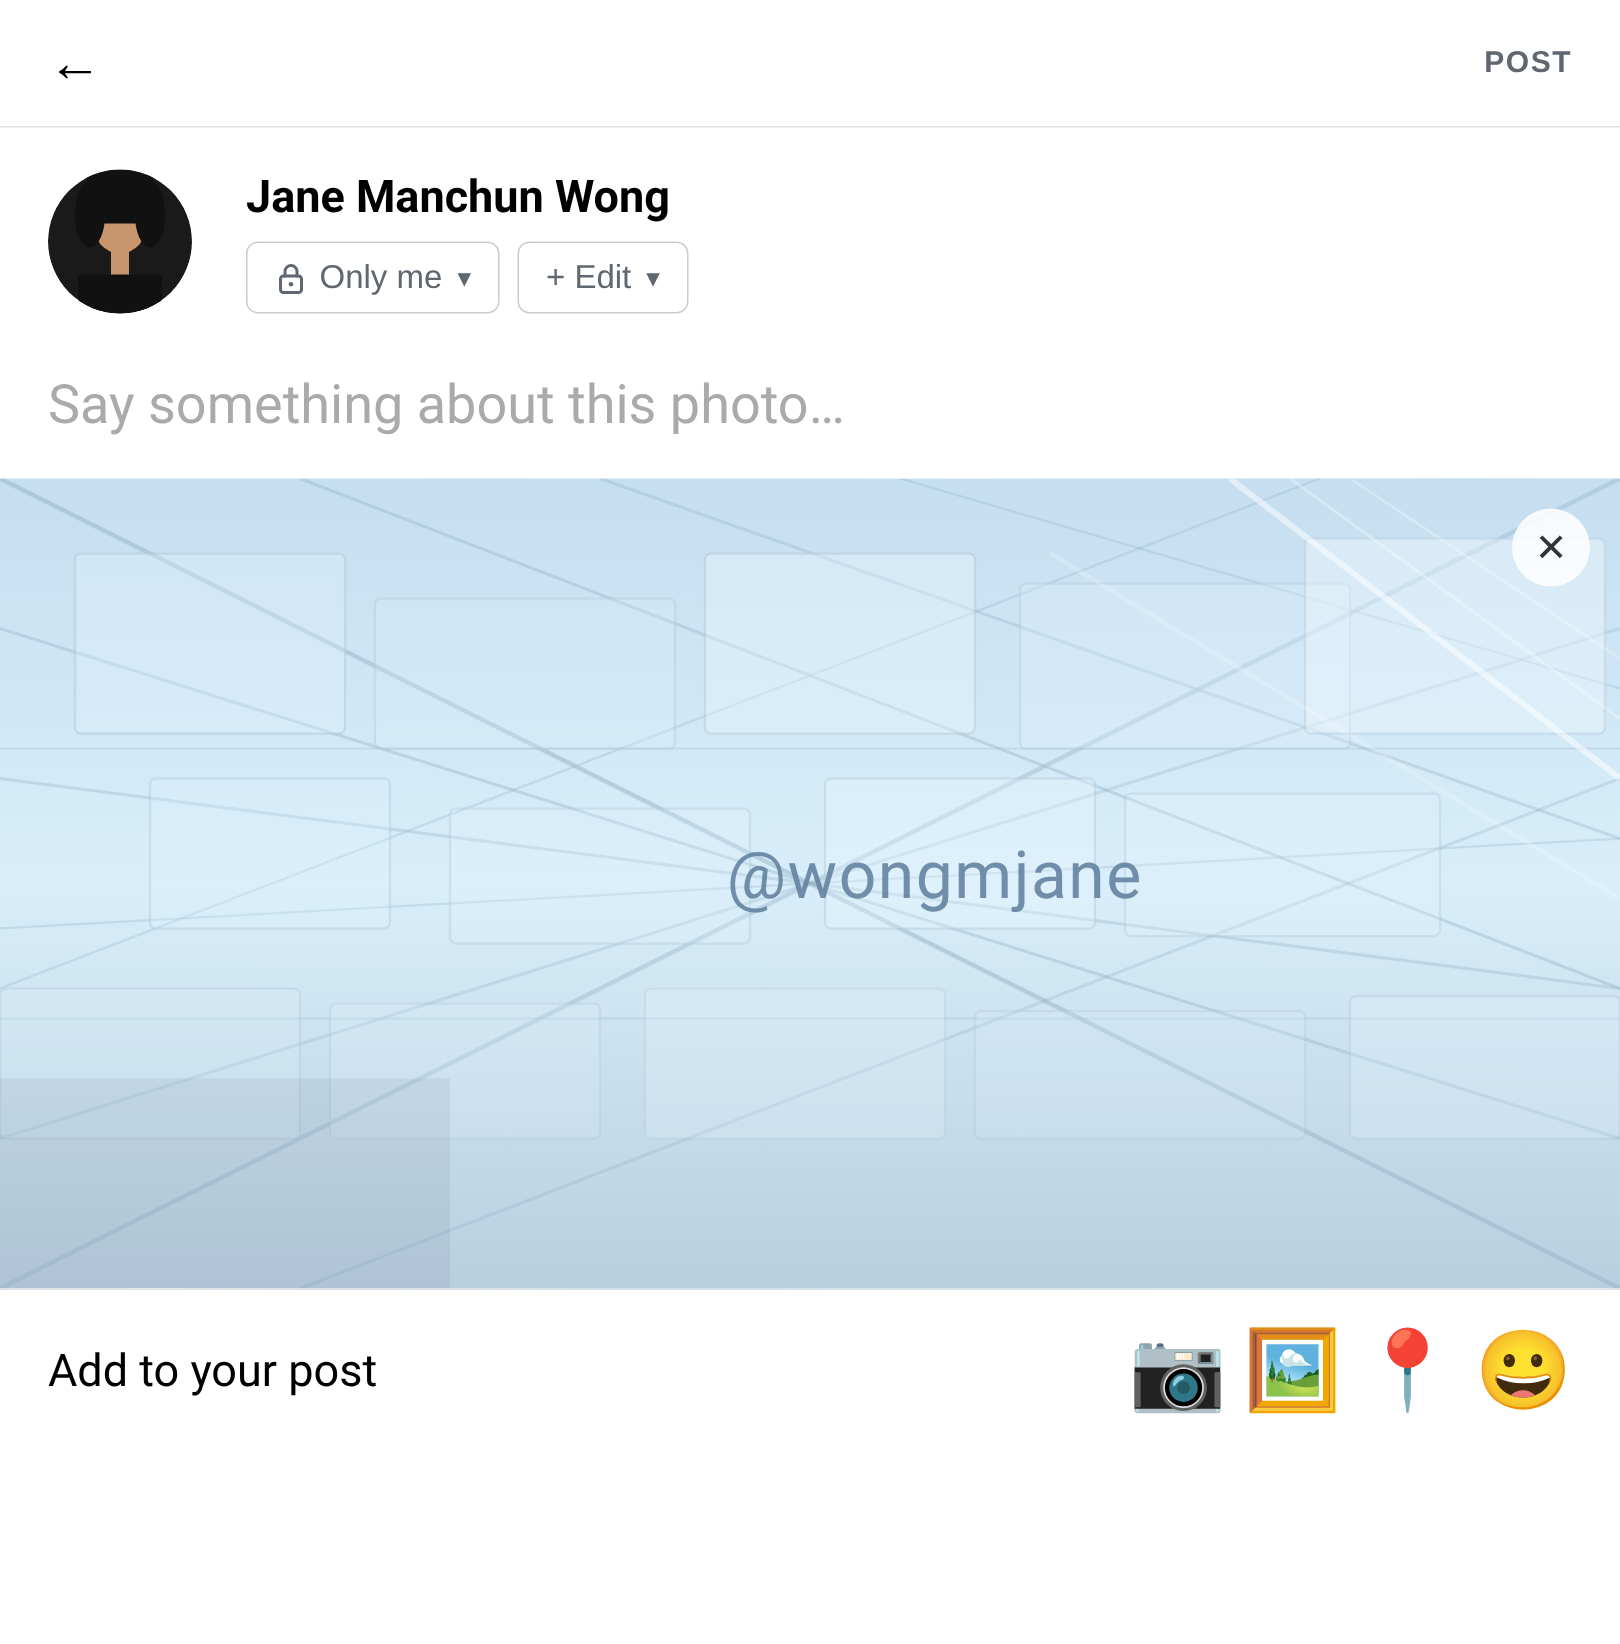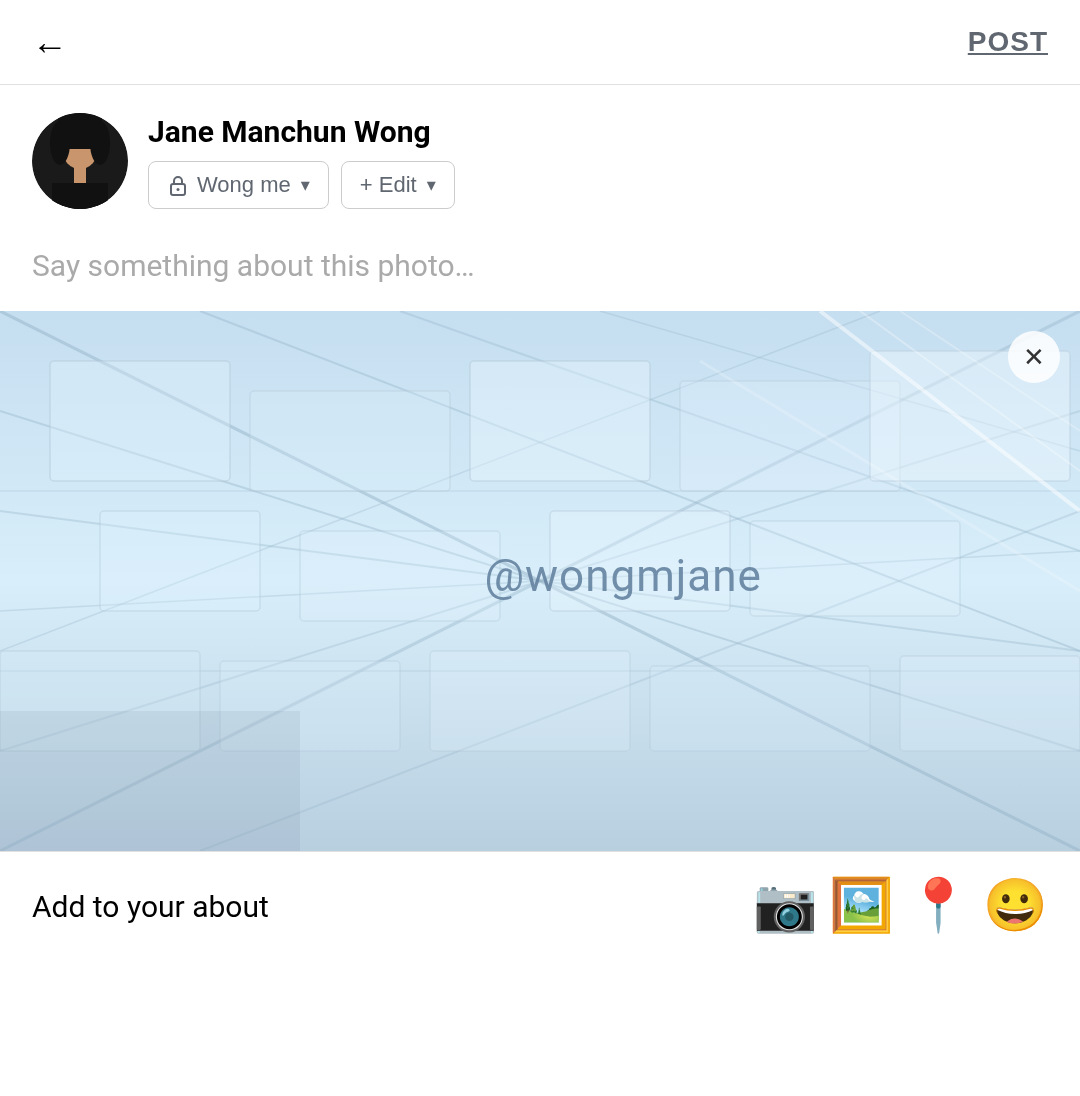--- a/index.html
+++ b/index.html
@@ -30,36 +30,35 @@
       color: #000;
       cursor: pointer;
       line-height: 1;
     }
     .header-title {
       font-size: 36px;
       font-weight: 600;
       color: #000;
     }
     .post-button {
-      font-size: 28px;
+      font-size: 20px;
       font-weight: 600;
       color: #606770;
       cursor: pointer;
       background: none;
       border: none;
       letter-spacing: 1px;
-      text-decoration: underline;
     }
 
     
     .user-section {
       display: flex;
       align-items: center;
       padding: 28px 32px 20px 32px;
-      gap: 20px;
+      gap: 36px;
     }
     .avatar {
       width: 96px;
       height: 96px;
       border-radius: 50%;
       background: #c0c0c0;
       overflow: hidden;
       flex-shrink: 0;
     }
     .user-info {
@@ -95,21 +94,21 @@
       font-size: 18px;
       color: #606770;
       margin-left: 2px;
     }
 
     
     .caption-area {
       padding: 16px 32px 24px 32px;
     }
     .caption-placeholder {
-      font-size: 30px;
+      font-size: 36px;
       color: #aaa;
       line-height: 1.4;
     }
 
     
     .photo-container {
       position: relative;
       width: 100%;
       height: 540px;
       background: linear-gradient(135deg, #d8eaf5 0%, #c8dff0 20%, #dceef8 40%, #b8d4e8 60%, #cce4f5 80%, #d5ecfa 100%);
@@ -240,21 +239,21 @@
   <div class="user-info">
     <span class="user-name">Jane Manchun Wong</span>
     <div class="user-controls">
       <button class="privacy-btn">
 
         <svg width="22" height="22" viewBox="0 0 22 22" fill="none" xmlns="http://www.w3.org/2000/svg">
           <rect x="4" y="10" width="14" height="11" rx="2" stroke="#606770" stroke-width="2" fill="none"></rect>
           <path d="M7 10V7a4 4 0 018 0v3" stroke="#606770" stroke-width="2" fill="none" stroke-linecap="round"></path>
           <circle cx="11" cy="15.5" r="1.5" fill="#606770"></circle>
         </svg>
-        <span>Wong me</span>
+        <span>Only me</span>
         <span class="dropdown-arrow">▾</span>
       </button>
       <button class="album-btn">
         <span>+ Edit</span>
         <span class="dropdown-arrow">▾</span>
       </button>
     </div>
   </div>
 </div>
 
@@ -320,20 +319,20 @@
 
   <div class="watermark">@wongmjane</div>
 
   <button class="close-btn">
     <span style="font-size:26px; font-weight:300; color:#333;">✕</span>
   </button>
 
 </div>
 
 <div class="add-post-bar">
-  <span class="add-post-label">Add to your about</span>
+  <span class="add-post-label">Add to your post</span>
   <div class="add-post-icons">
     <span class="add-post-icon">📷</span>
     <span class="add-post-icon">🖼️</span>
     <span class="add-post-icon">📍</span>
     <span class="add-post-icon">😀</span>
   </div>
 </div>
 
 </body></html>

